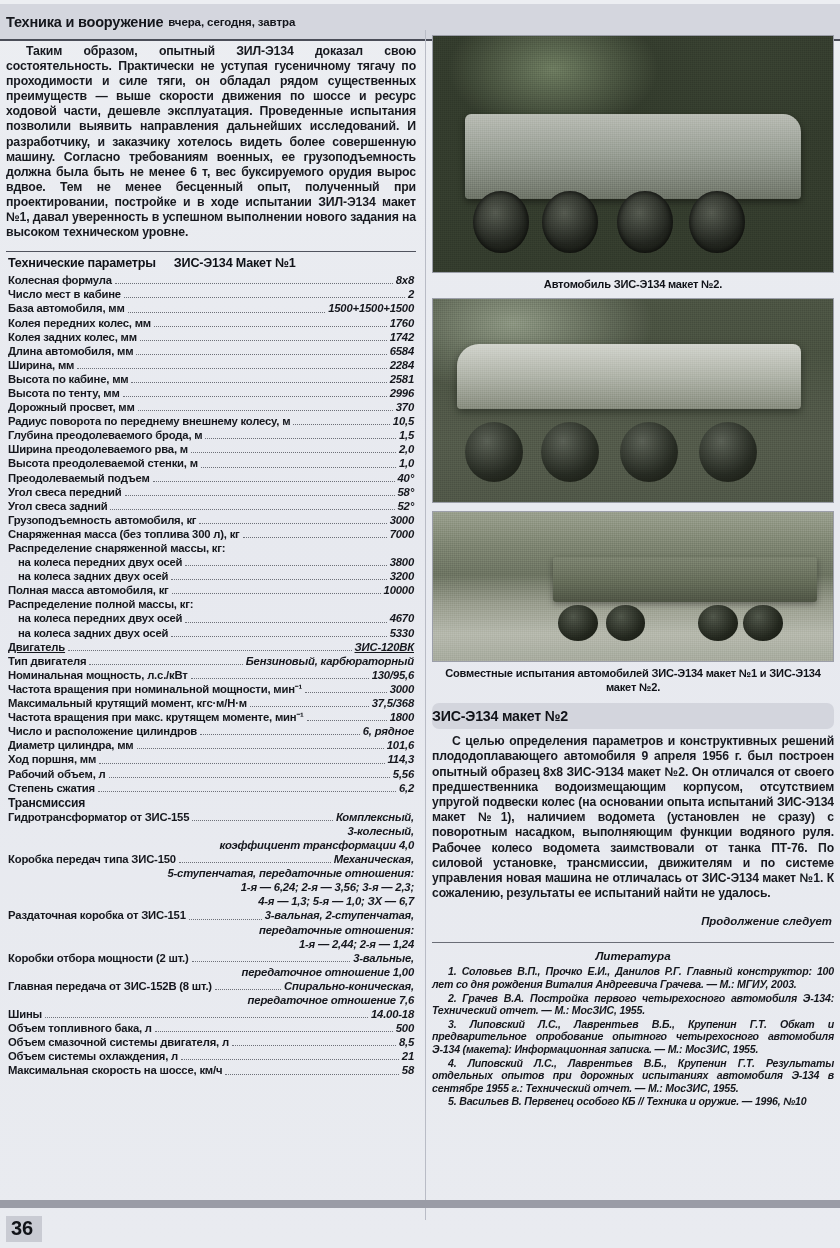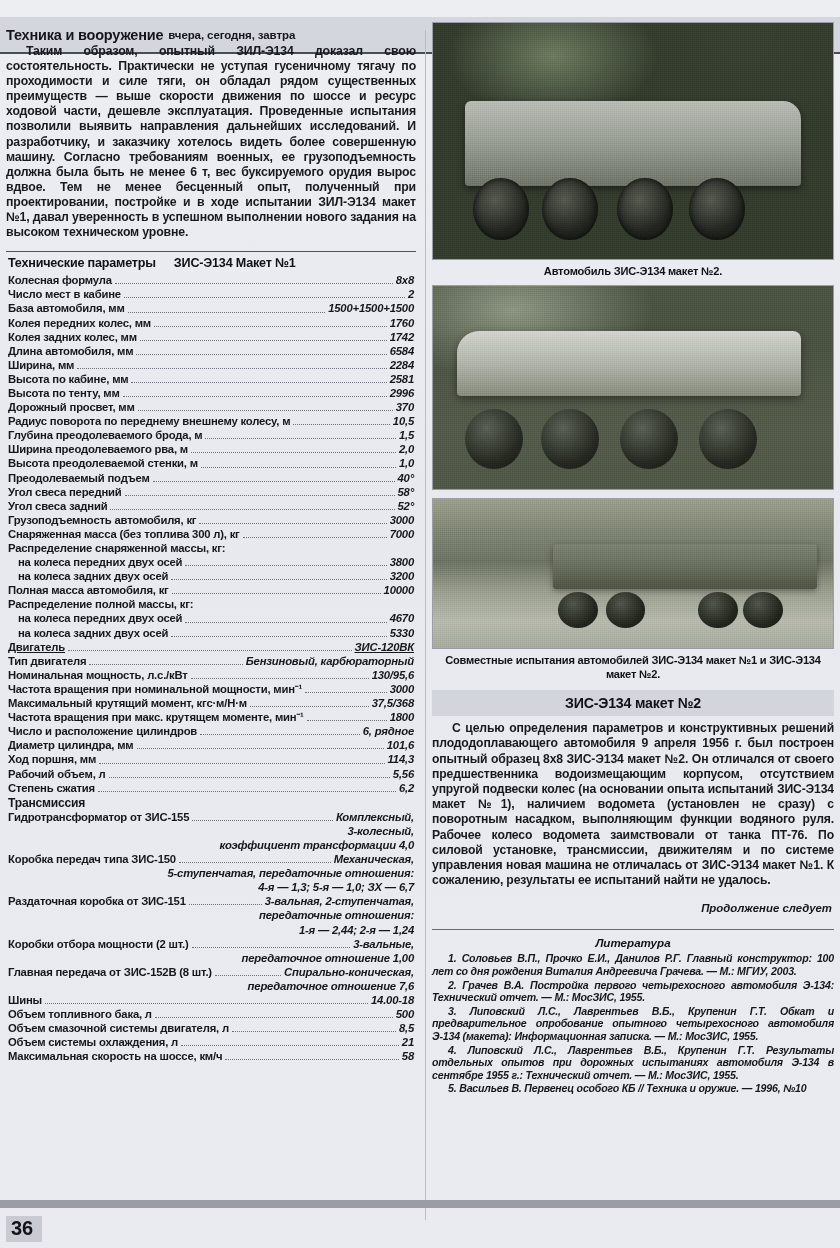--- a/index.html
+++ b/index.html
@@ -16,21 +16,21 @@
   .page {
     position: relative;
     width: 840px;
     height: 1248px;
     background: linear-gradient(180deg,#eceef2 0%,#e7e9ef 40%,#e9ebf0 100%);
   }
 
   
   .runhead {
     position: absolute;
-    left: 0; top: 17px;
+    left: 0; top: 4px;
     width: 840px;
     height: 37px;
     background: #d4d6de;
     border-bottom: 2px solid #4a4d58;
     display: flex;
     align-items: center;
     padding-left: 6px;
   }
   .runhead-main {
     font-size: 14.5px;
@@ -47,21 +47,21 @@
   }
 
   
   .col-left {
     position: absolute;
     left: 6px; top: 44px;
     width: 410px;
   }
   .col-right {
     position: absolute;
-    left: 432px; top: 22px;
+    left: 432px; top: 35px;
     width: 402px;
   }
   .col-divider {
     position: absolute;
     left: 425px; top: 30px;
     width: 1px; height: 1190px;
     background: #b9bcc6;
   }
 
   
@@ -225,27 +225,27 @@
     line-height: 13.4px;
     font-weight: bold;
     color: #101218;
     padding: 5px 4px 7px 4px;
     letter-spacing: -0.2px;
   }
 
   
   .sect-title {
     background: #d3d5dd;
-    text-align: center;
     font-size: 14.2px;
     font-weight: bold;
     color: #101218;
     padding: 5px 0 5px 0;
     margin: 2px 0 5px 0;
     letter-spacing: -0.2px;
+    border-radius: 7px;
   }
 
   .cont-next {
     text-align: right;
     font-style: italic;
     font-weight: bold;
     font-size: 11.4px;
     color: #15171d;
     margin-top: 14px;
     padding-right: 2px;
@@ -511,20 +511,21 @@
             <span class="val">Комплексный,</span>
           </div>
           <div class="cont">3-колесный,</div>
           <div class="cont">коэффициент трансформации 4,0</div>
           <div class="row">
             <span class="lbl">Коробка передач типа ЗИС-150</span>
             <span class="dots"></span>
             <span class="val">Механическая,</span>
           </div>
           <div class="cont">5-ступенчатая, передаточные отношения:</div>
+          <div class="cont">1-я — 6,24; 2-я — 3,56; 3-я — 2,3;</div>
           <div class="cont">4-я — 1,3; 5-я — 1,0; ЗХ — 6,7</div>
           <div class="row">
             <span class="lbl">Раздаточная коробка от ЗИС-151</span>
             <span class="dots"></span>
             <span class="val">3-вальная, 2-ступенчатая,</span>
           </div>
           <div class="cont">передаточные отношения:</div>
           <div class="cont">1-я — 2,44; 2-я — 1,24</div>
           <div class="row">
             <span class="lbl">Коробки отбора мощности (2 шт.)</span>

